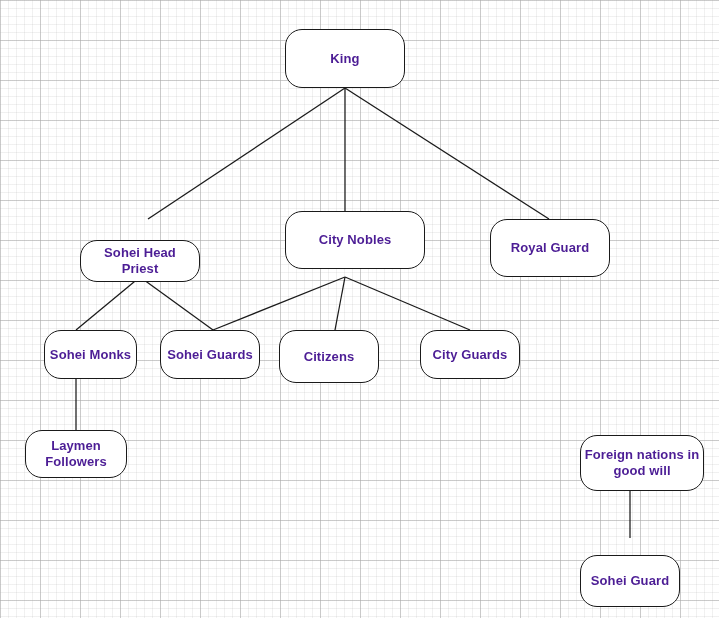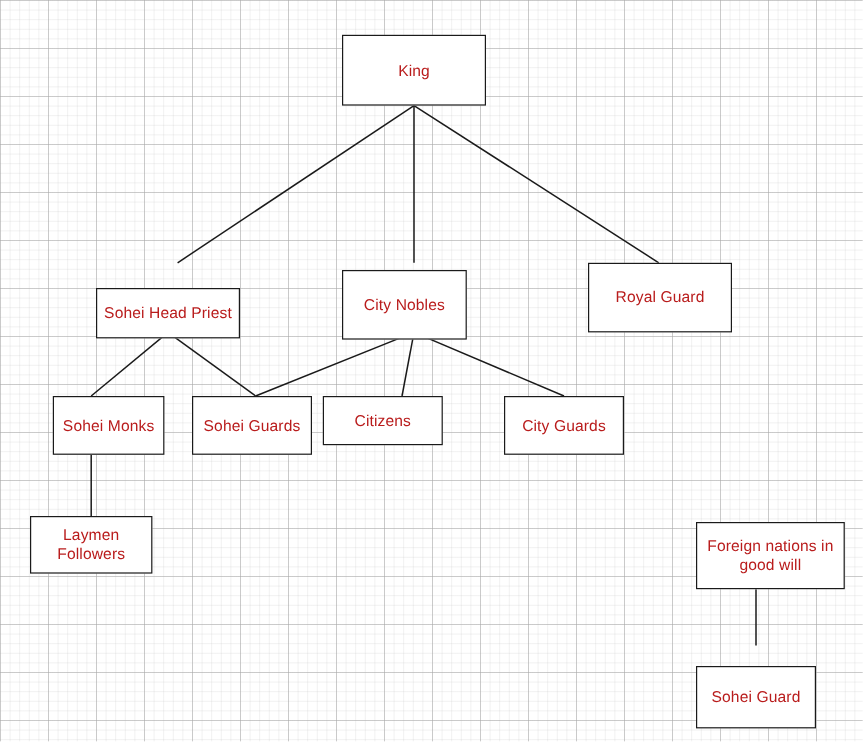--- a/index.html
+++ b/index.html
@@ -33,32 +33,33 @@
     top: 0;
     width: 719px;
     height: 618px;
     pointer-events: none;
   }
   .node {
     position: absolute;
     box-sizing: border-box;
     background: #ffffff;
     border: 1.3px solid #1a1a1a;
-    border-radius: 0;
+    border-radius: 17px;
     display: flex;
     align-items: center;
     justify-content: center;
     text-align: center;
-    color: #b91c1c;
+    color: #4c1d95;
     font-family: "Liberation Sans", sans-serif;
     font-size: 13px;
     line-height: 16px;
     letter-spacing: 0.1px;
     padding: 0 3px;
     white-space: pre-line;
+    font-weight: bold;
   }
 </style>
 </head>
 <body>
 
 <div id="canvas">
   <svg id="edge-layer" viewBox="0 0 719 618" xmlns="http://www.w3.org/2000/svg">
       <line x1="345" y1="88" x2="148" y2="219" stroke="#1a1a1a" stroke-width="1.25" shape-rendering="geometricPrecision"></line>
       <line x1="345" y1="88" x2="345" y2="219" stroke="#1a1a1a" stroke-width="1.25" shape-rendering="geometricPrecision"></line>
       <line x1="345" y1="88" x2="549" y2="219" stroke="#1a1a1a" stroke-width="1.25" shape-rendering="geometricPrecision"></line>
@@ -66,24 +67,24 @@
       <line x1="140" y1="277" x2="213" y2="330" stroke="#1a1a1a" stroke-width="1.25" shape-rendering="geometricPrecision"></line>
       <line x1="345" y1="277" x2="213" y2="330" stroke="#1a1a1a" stroke-width="1.25" shape-rendering="geometricPrecision"></line>
       <line x1="345" y1="277" x2="335" y2="330" stroke="#1a1a1a" stroke-width="1.25" shape-rendering="geometricPrecision"></line>
       <line x1="345" y1="277" x2="470" y2="330" stroke="#1a1a1a" stroke-width="1.25" shape-rendering="geometricPrecision"></line>
       <line x1="76" y1="379" x2="76" y2="430" stroke="#1a1a1a" stroke-width="1.25" shape-rendering="geometricPrecision"></line>
       <line x1="630" y1="491" x2="630" y2="538" stroke="#1a1a1a" stroke-width="1.25" shape-rendering="geometricPrecision"></line>
     </svg>
   <div id="node-layer">
       <div class="node" style="left: 285px; top: 29px; width: 120px; height: 59px;">King</div>
       <div class="node" style="left: 80px; top: 219px; width: 120px; height: 42px; margin-top: 21px;">Sohei Head Priest</div>
-      <div class="node" style="left: 285px; top: 225px; width: 104px; height: 58px;">City Nobles</div>
+      <div class="node" style="left: 285px; top: 211px; width: 140px; height: 58px;">City Nobles</div>
       <div class="node" style="left: 490px; top: 219px; width: 120px; height: 58px;">Royal Guard</div>
       <div class="node" style="left: 44px; top: 330px; width: 93px; height: 49px;">Sohei Monks</div>
       <div class="node" style="left: 160px; top: 330px; width: 100px; height: 49px;">Sohei Guards</div>
-      <div class="node" style="left: 269px; top: 330px; width: 100px; height: 41px;">Citizens</div>
+      <div class="node" style="left: 279px; top: 330px; width: 100px; height: 53px;">Citizens</div>
       <div class="node" style="left: 420px; top: 330px; width: 100px; height: 49px;">City Guards</div>
       <div class="node" style="left: 25px; top: 430px; width: 102px; height: 48px;">Laymen Followers</div>
       <div class="node" style="left: 580px; top: 435px; width: 124px; height: 56px;">Foreign nations in
 good will</div>
       <div class="node" style="left: 580px; top: 538px; width: 100px; height: 52px; margin-top: 17px;">Sohei Guard</div>
     </div>
 </div>
 
 </body></html>

